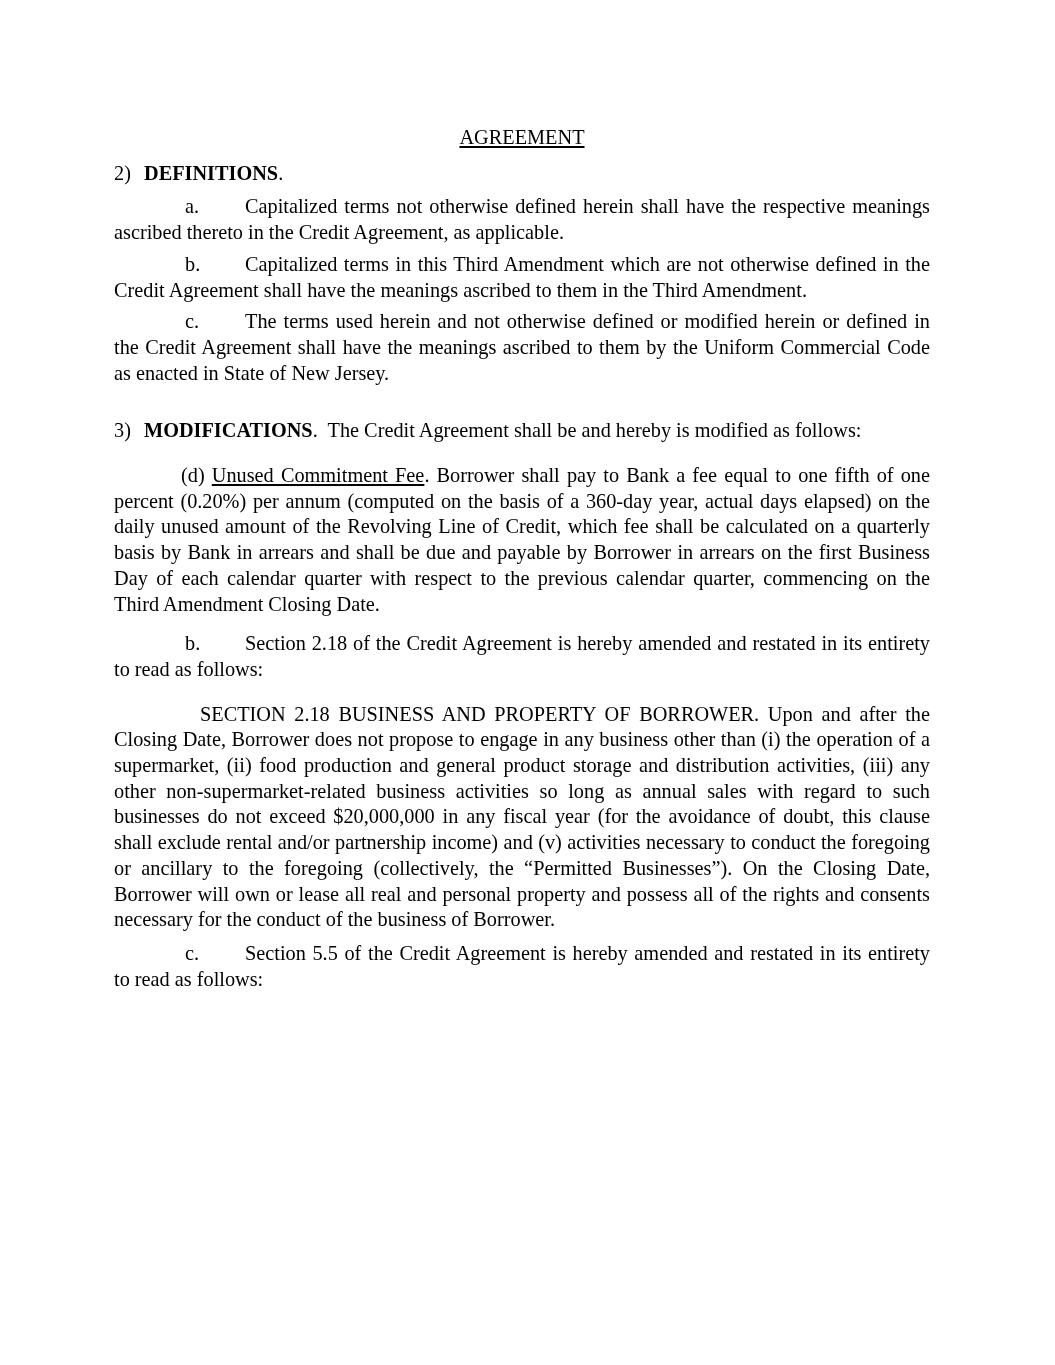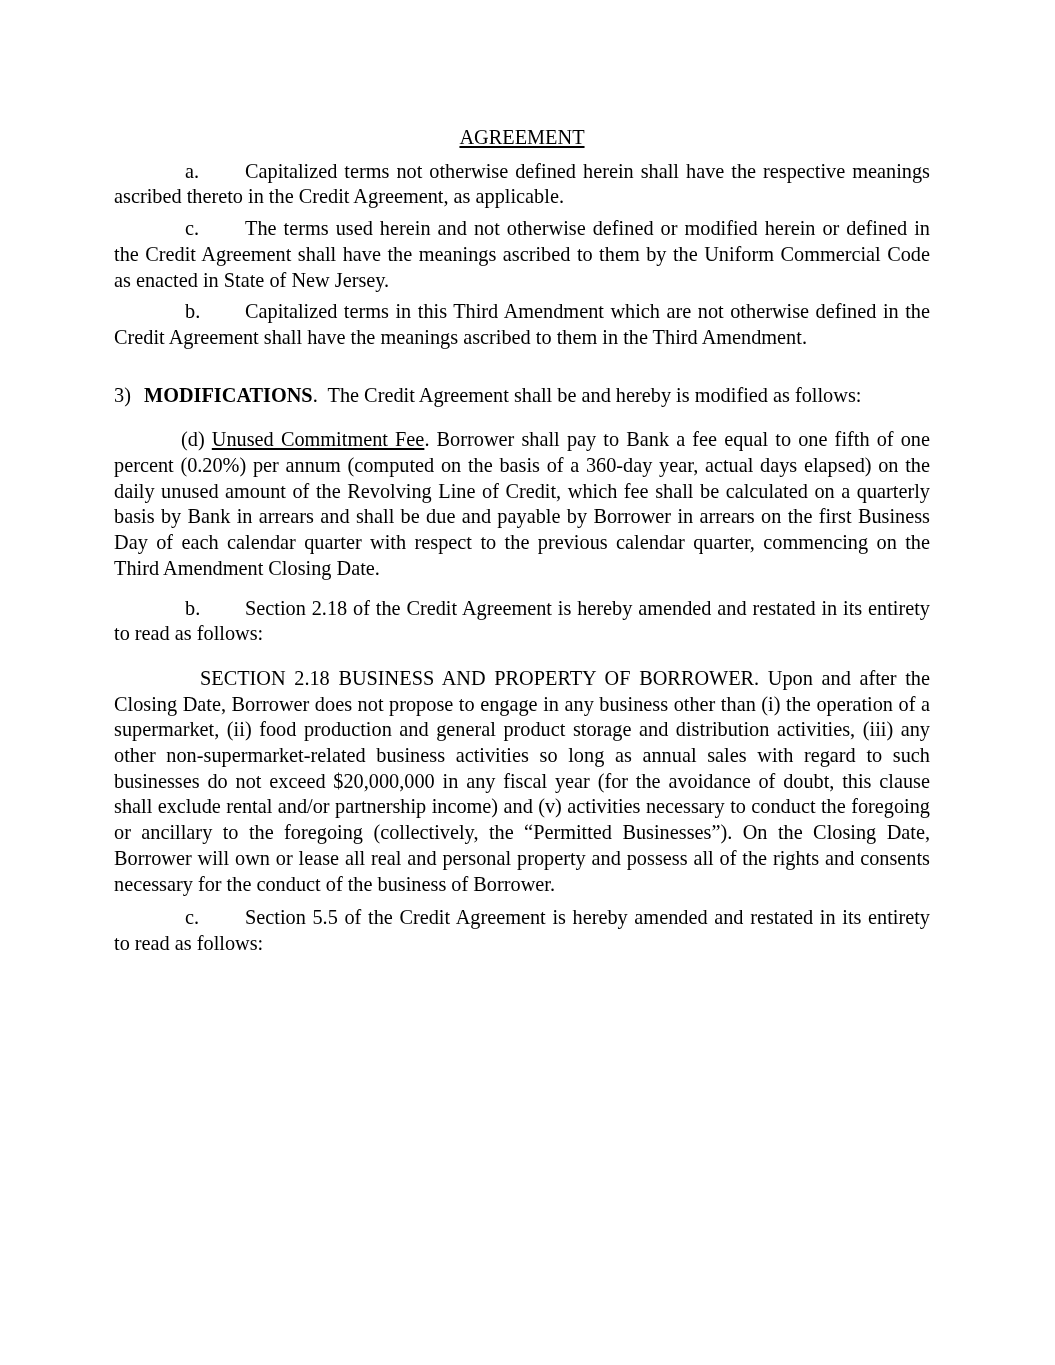--- a/index.html
+++ b/index.html
@@ -89,26 +89,27 @@
 </style>
 </head>
 <body>
 
 <div class="page">
   <div class="content">
 
     <h1 class="doc-title">AGREEMENT</h1>
 
 
+    <p class="para mt-p2"><span class="num-marker">2)</span><b>DEFINITIONS</b><span>.</span></p>
 
     <p class="para li mt-defa"><span class="li-marker">a.</span><span>Capitalized terms not otherwise defined herein shall have the respective meanings ascribed thereto in the Credit Agreement, as applicable.</span></p>
 
+    <p class="para li mt-defb"><span class="li-marker">b.</span><span>Capitalized terms in this Third Amendment which are not otherwise defined in the Credit Agreement shall have the meanings ascribed to them in the Third Amendment.</span></p>
+
     <p class="para li mt-defc"><span class="li-marker">c.</span><span>The terms used herein and not otherwise defined or modified herein or defined in the Credit Agreement shall have the meanings ascribed to them by the Uniform Commercial Code as enacted in State of New Jersey.</span></p>
-
-    <p class="para li mt-defb"><span class="li-marker">b.</span><span>Capitalized terms in this Third Amendment which are not otherwise defined in the Credit Agreement shall have the meanings ascribed to them in the Third Amendment.</span></p>
 
     <p class="para mt-p3"><span class="num-marker">3)</span><b>MODIFICATIONS</b><span>.&nbsp; The Credit Agreement shall be and hereby is modified as follows:</span></p>
 
 
     <p class="para indent-d mt-fee"><span>(d) </span><span class="u">Unused Commitment Fee</span><span>. Borrower shall pay to Bank a fee equal to one fifth of one percent (0.20%) per annum (computed on the basis of a 360-day year, actual days elapsed) on the daily unused amount of the Revolving Line of Credit, which fee shall be calculated on a quarterly basis by Bank in arrears and shall be due and payable by Borrower in arrears on the first Business Day of each calendar quarter with respect to the previous calendar quarter, commencing on the Third Amendment Closing Date.</span></p>
 
     <p class="para li mt-modb"><span class="li-marker">b.</span><span>Section 2.18 of the Credit Agreement is hereby amended and restated in its entirety to read as follows:</span></p>
 
     <p class="para indent-sec mt-s218"><span>SECTION 2.18 BUSINESS AND PROPERTY OF BORROWER. Upon and after the Closing Date, Borrower does not propose to engage in any business other than (i) the operation of a supermarket, (ii) food production and general product storage and distribution activities, (iii) any other non-supermarket-related business activities so long as annual sales with regard to such businesses do not exceed $20,000,000 in any fiscal year (for the avoidance of doubt, this clause shall exclude rental and/or partnership income) and (v) activities necessary to conduct the foregoing or ancillary to the foregoing (collectively, the “Permitted Businesses”). On the Closing Date, Borrower will own or lease all real and personal property and possess all of the rights and consents necessary for the conduct of the business of Borrower.</span></p>
 

